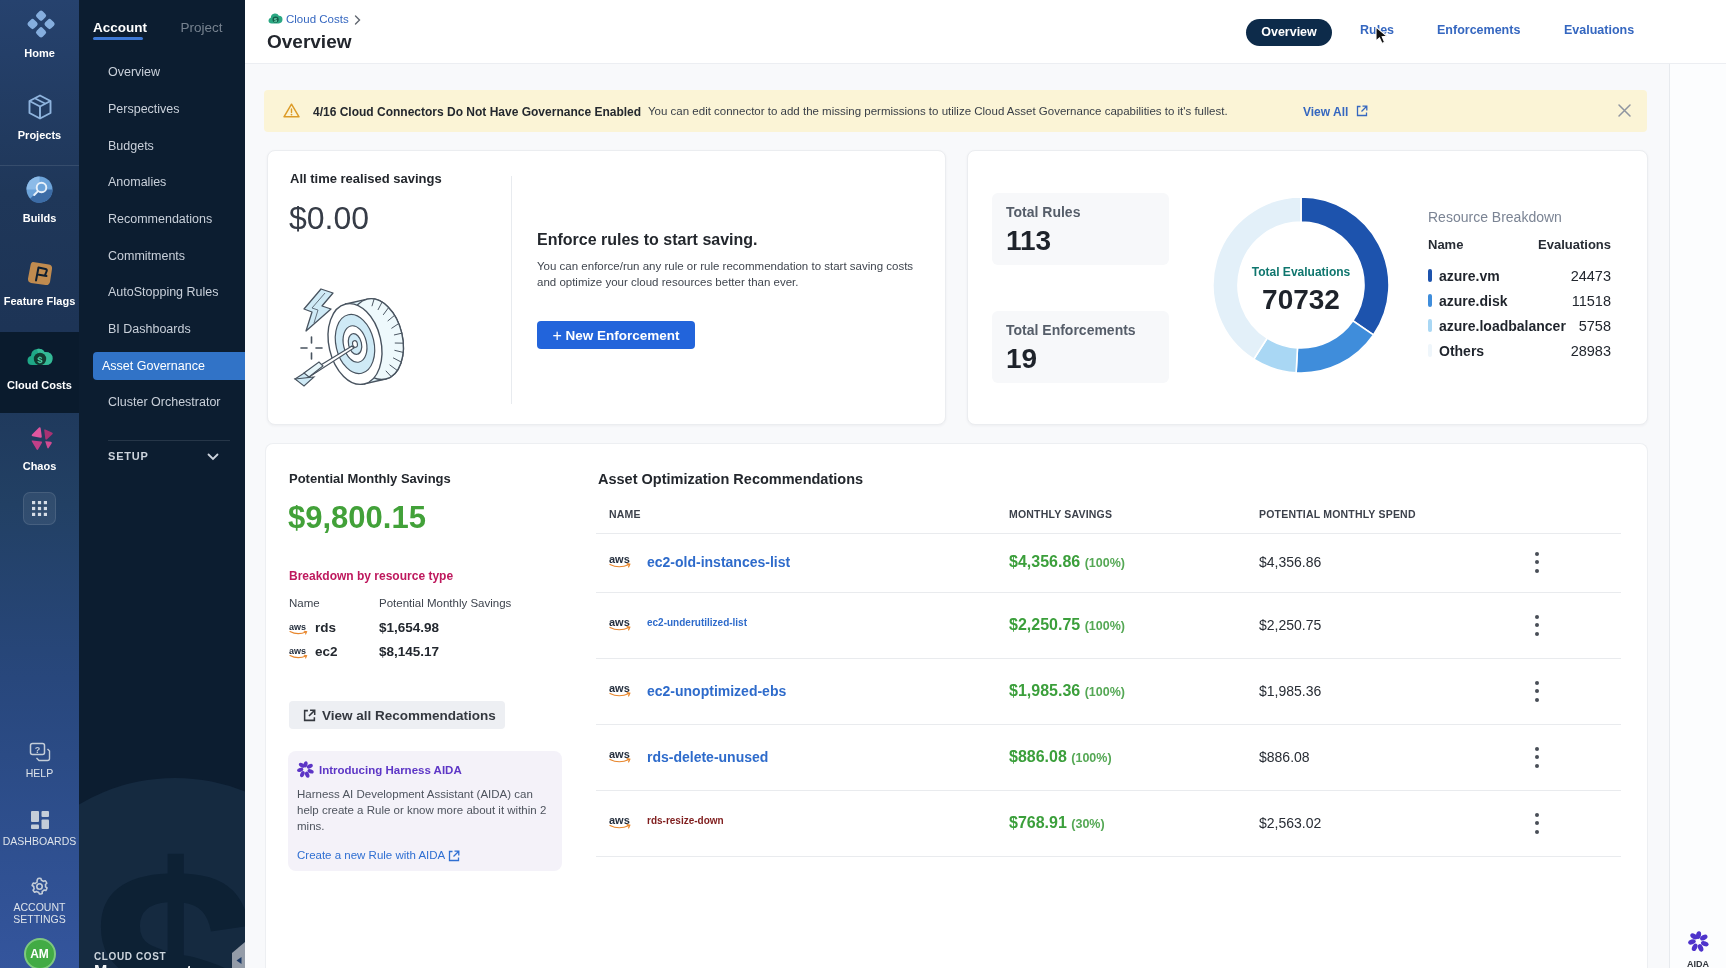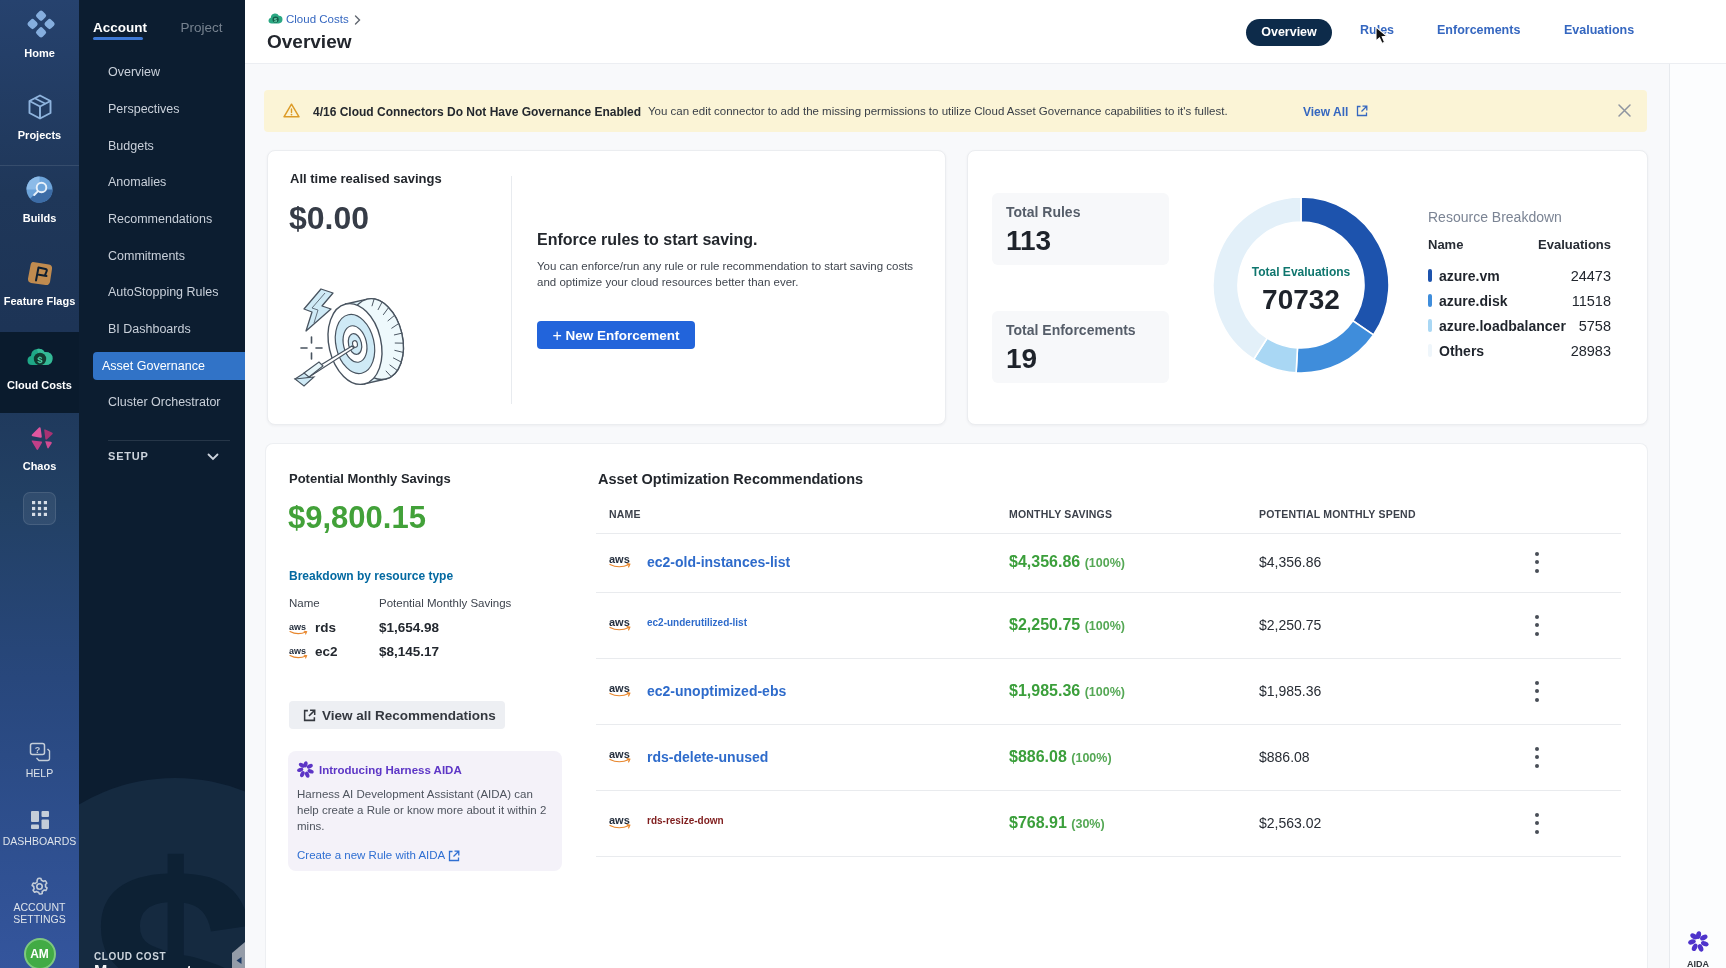--- a/index.html
+++ b/index.html
@@ -216,21 +216,21 @@
         <path d="M4.5 1.5 H1.5 V10.5 H10.5 V7.5"></path>
         <path d="M6.5 1.2 H10.8 V5.5 M10.5 1.5 L5.5 6.5"></path>
       </svg>
     <svg width="15" height="15" viewBox="0 0 15 15" style="position:absolute;left:1353px;top:13px" stroke="#8f95a0" stroke-width="1.5" stroke-linecap="round">
         <path d="M2 2 L13 13 M13 2 L2 13"></path>
       </svg>
   </div>
 
   <div class="card" style="left:22px;top:150px;width:679px;height:275px">
     <div class="abs" style="left:22px;top:20px;font-size:13px;font-weight:700;color:#23272d">All time realised savings</div>
-    <div class="abs" style="left:21px;top:49px;font-size:32px;font-weight:700;color:#363c47">$0.00</div>
+    <div class="abs" style="left:21px;top:49px;font-size:32px;font-weight:400;color:#363c47">$0.00</div>
     <div class="abs" style="left:243px;top:25px;width:1px;height:228px;background:#e8ebef"></div>
     <div id="target-illus" class="abs" style="left:24px;top:131px">
       <svg width="128" height="112" viewBox="0 0 128 112">
 
         <g transform="rotate(-13 63 62)">
           <path d="M63 21 L85 21 A26 41 0 0 1 85 103 L63 103 Z" fill="#dff2f8" stroke="#48535f" stroke-width="1.4"></path>
           <ellipse cx="85" cy="62" rx="26" ry="41" fill="#eef9fc" stroke="#48535f" stroke-width="1.4"></ellipse>
           <g stroke="#48535f" stroke-width="0.9">
             <line x1="104" y1="34" x2="97" y2="40"></line>
               <line x1="108" y1="43" x2="100" y2="47"></line>
@@ -308,21 +308,21 @@
       <div class="abs" style="left:460px;top:193px;width:4px;height:13px;border-radius:2px;background:#eff6fb"></div>
       <div class="abs" style="left:471px;top:192px;font-size:14px;font-weight:600;color:#1f242c">Others</div>
       <div class="abs" style="left:543px;top:192px;width:100px;text-align:right;font-size:14.5px;font-weight:500;color:#22272f">28983</div>
     </div>
   </div>
 
   <div class="abs" style="left:20px;top:443px;width:1383px;height:525px;background:#fff;border:1px solid #edeff2;border-bottom:none;border-radius:8px 8px 0 0">
     <div id="leftcol">
       <div class="abs" style="left:23px;top:27px;font-size:13px;font-weight:700;color:#23272d">Potential Monthly Savings</div>
       <div class="abs" style="left:22px;top:56px;font-size:31px;font-weight:700;color:#42a139">$9,800.15</div>
-      <div class="abs" style="left:23px;top:125px;font-size:12px;font-weight:700;color:#0369a1">Breakdown by resource type</div>
+      <div class="abs" style="left:23px;top:125px;font-size:12px;font-weight:700;color:#be185d">Breakdown by resource type</div>
       <div class="abs" style="left:23px;top:153px;font-size:11.5px;font-weight:400;color:#3e444e">Name</div>
       <div class="abs" style="left:113px;top:153px;font-size:11.5px;font-weight:400;color:#3e444e">Potential Monthly Savings</div>
       <svg width="22" height="13" viewBox="0 0 22 13" style="position:absolute;left:23px;top:178px">
         <text x="0" y="8" font-size="9" font-weight="bold" fill="#252f3e">aws</text>
         <path d="M1 9.5 Q8.5 13.5 17 10 M15.2 9.2 L17.6 9.7 L16.6 12" fill="none" stroke="#e8862c" stroke-width="1.1" stroke-linecap="round"></path>
       </svg>
       <div class="abs" style="left:49px;top:176px;font-size:13.5px;font-weight:600;color:#23282f">rds</div>
       <div class="abs" style="left:113px;top:176px;font-size:13.5px;font-weight:700;color:#23282f">$1,654.98</div>
       <svg width="22" height="13" viewBox="0 0 22 13" style="position:absolute;left:23px;top:202px">
         <text x="0" y="8" font-size="9" font-weight="bold" fill="#252f3e">aws</text>

